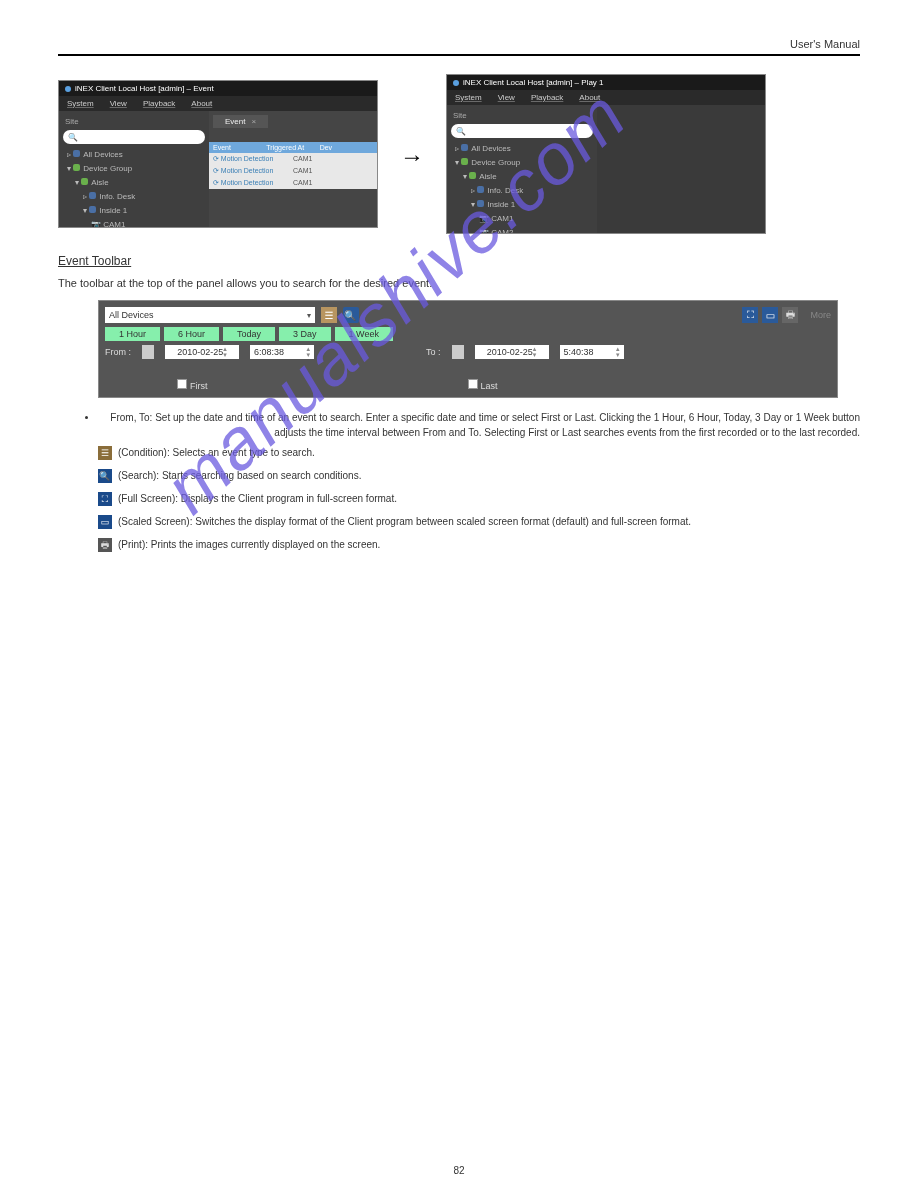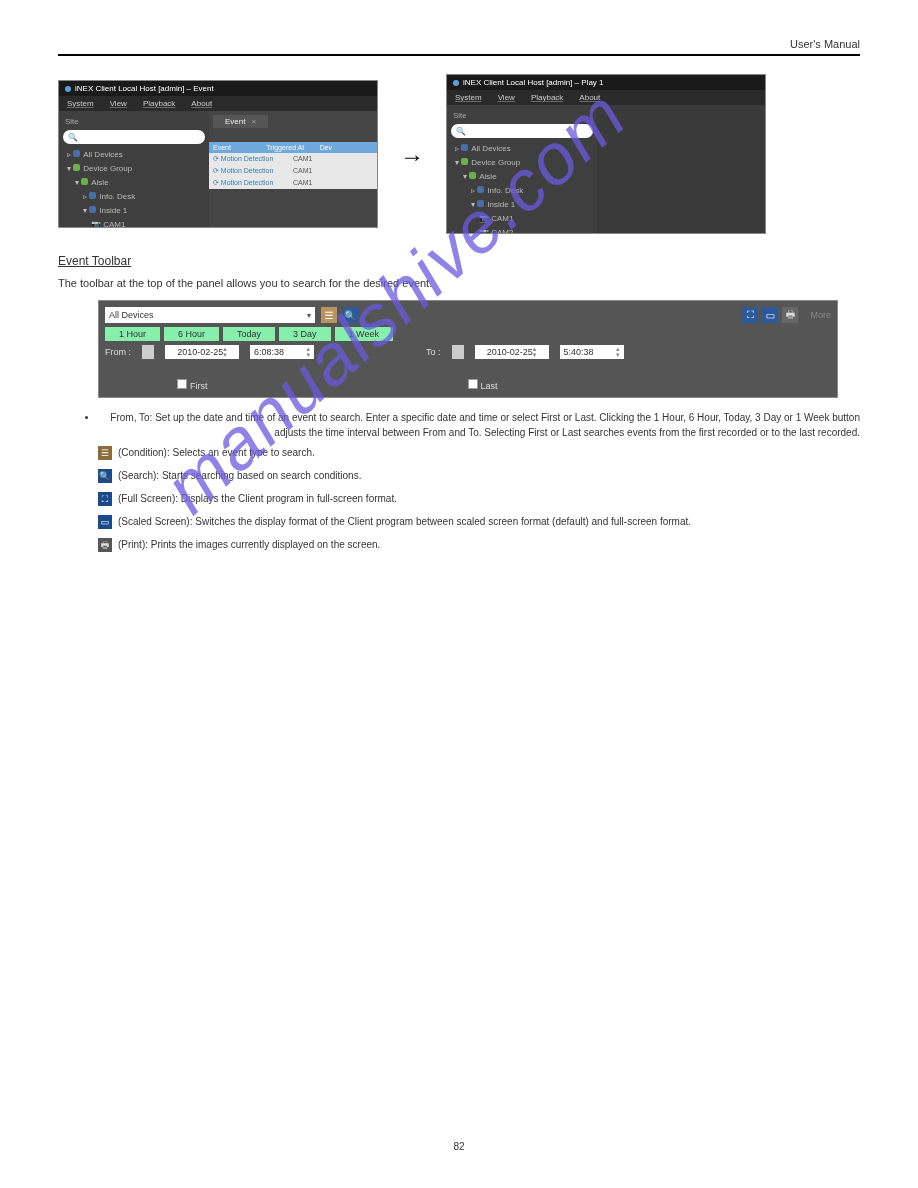--- a/index.html
+++ b/index.html
@@ -176,21 +176,21 @@
   .bullet-list{margin-left:40px;font-size:10px;line-height:1.5;text-align:right;}
   .bullet-list li{list-style:disc;margin-bottom:2px;}
   .icon-list{margin-left:40px;font-size:10px;line-height:20px;}
   .icon-list-row{display:flex;align-items:center;gap:6px;margin:3px 0;}
   .il-ico{width:14px;height:14px;display:inline-flex;align-items:center;justify-content:center;font-size:9px;flex-shrink:0;}
   .il-cond{background:#8a6d3a;color:#fff;}
   .il-search{background:#1a4a8a;color:#fff;}
   .il-full{background:#1a4a8a;color:#fff;}
   .il-scale{background:#1a4a8a;color:#fff;}
   .il-print{background:#555;color:#ddd;}
-  .page-num{text-align:center;font-size:10px;position:absolute;bottom:36px;width:100%;left:0;}
+  .page-num{text-align:center;font-size:10px;position:absolute;bottom:12px;width:100%;left:0;}
 </style>
 </head>
 <body>
 
 <div class="page">
   <div class="header">User's Manual</div>
 
   <div class="screenshots-row">
 
     <div class="ss">

